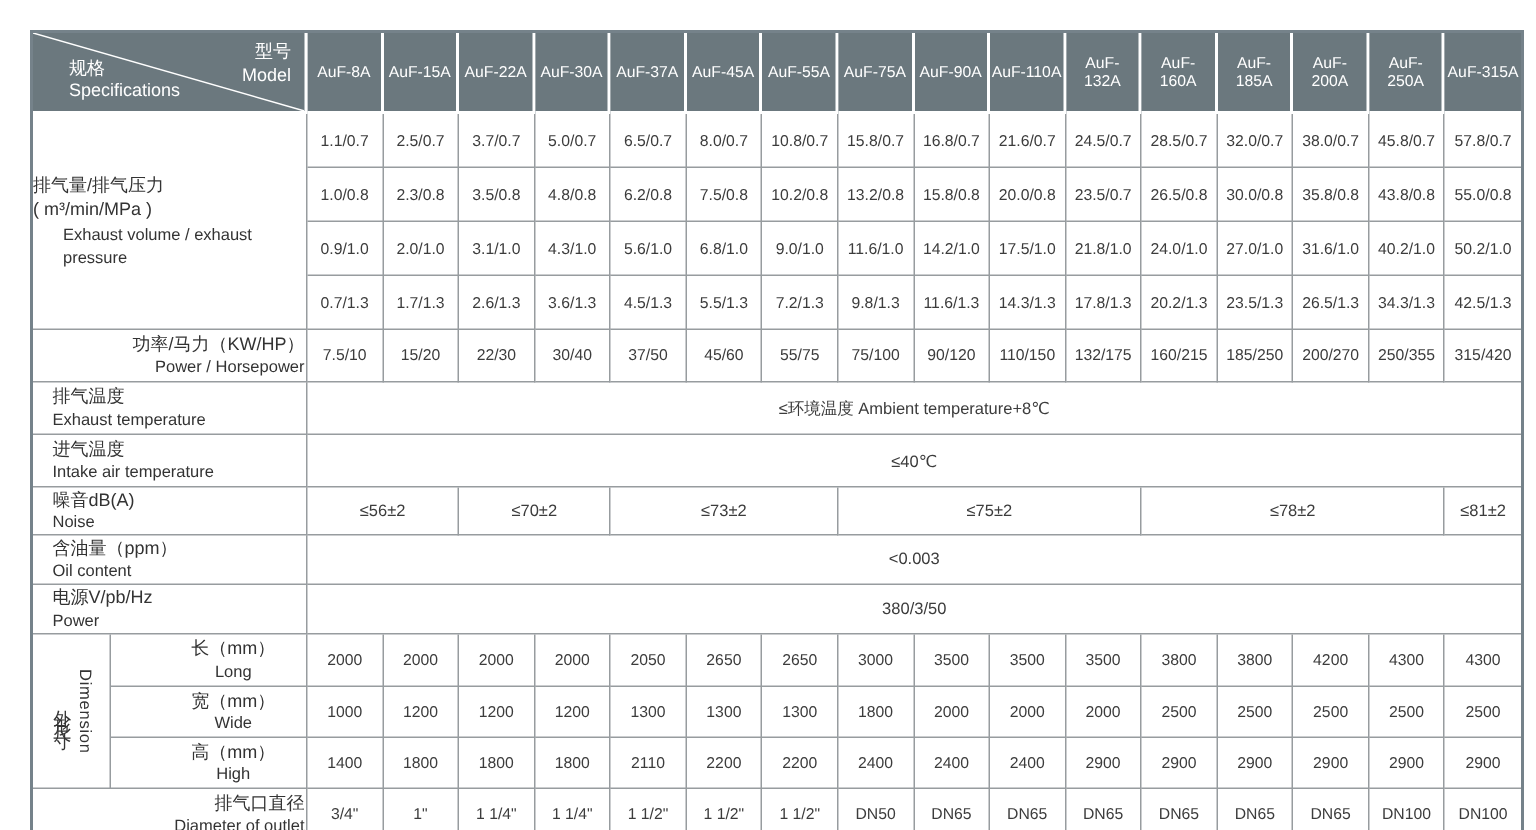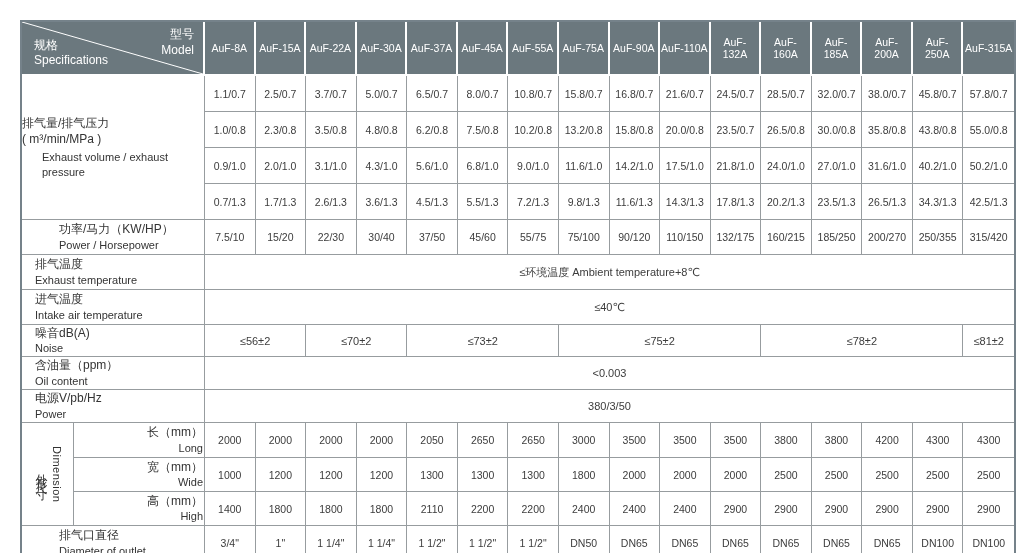--- a/index.html
+++ b/index.html
@@ -11,33 +11,33 @@
   tbody td{border-right:1px solid #979c9f;border-bottom:1px solid #979c9f;
            font-size:10.5px;color:#3c3c3c;text-align:center;padding:0 1px;}
   tbody td:last-child{border-right:0;}
   tbody tr:last-child td{border-bottom:0;}
   
   thead th{background:#6b787e;color:#ffffff;font-weight:normal;font-size:10.5px;
            border-right:2px solid #fff;border-bottom:2px solid #fff;padding:0 1px;}
   thead th:last-child{border-right:0;}
   th.corner{position:relative;padding:0;}
   .corner-top{position:absolute;top:5px;right:9px;text-align:right;font-size:12px;line-height:1.3;}
-  .corner-bottom{position:absolute;bottom:5px;left:12px;text-align:left;font-size:12px;line-height:1.3;}
+  .corner-bottom{position:absolute;bottom:5px;left:24px;text-align:left;font-size:12px;line-height:1.3;}
   svg.diag{position:absolute;left:0;top:0;width:100%;height:100%;display:block;}
   
   tr.h-hdr{height:54px;} tr.h-a{height:36px;} tr.h-b{height:35px;}
   tr.h-n{height:32px;} tr.h-m{height:33px;} tr.h-d{height:35px;} tr.h-d2{height:34px;}
   
   td.label{text-align:left;padding-left:13px;color:#333;}
-  td.label.indent{padding-left:37px;}
+  td.label.indent{padding-left:27px;text-align:right;}
   td.label .cn, td.sublabel .cn{font-size:12px;line-height:1.3;}
   td.label .en, td.sublabel .en{font-size:11px;line-height:1.3;}
   td.label.center{padding-left:0;}
   td.label.center .en{margin-top:3px;padding-left:20px;}
-  td.sublabel{text-align:right;padding-left:34px;color:#333;}
+  td.sublabel{text-align:center;padding-left:34px;color:#333;}
   td.merged{font-size:11px;}
   
   td.vgroup{padding:0;}
   .vwrap{display:flex;justify-content:center;align-items:center;gap:1px;height:100%;}
   .vcn{writing-mode:vertical-rl;text-orientation:upright;font-size:12px;letter-spacing:5px;color:#333;}
   .ven{writing-mode:vertical-rl;font-size:11px;color:#333;letter-spacing:0.5px;}
 </style>
 </head>
 <body>
 

